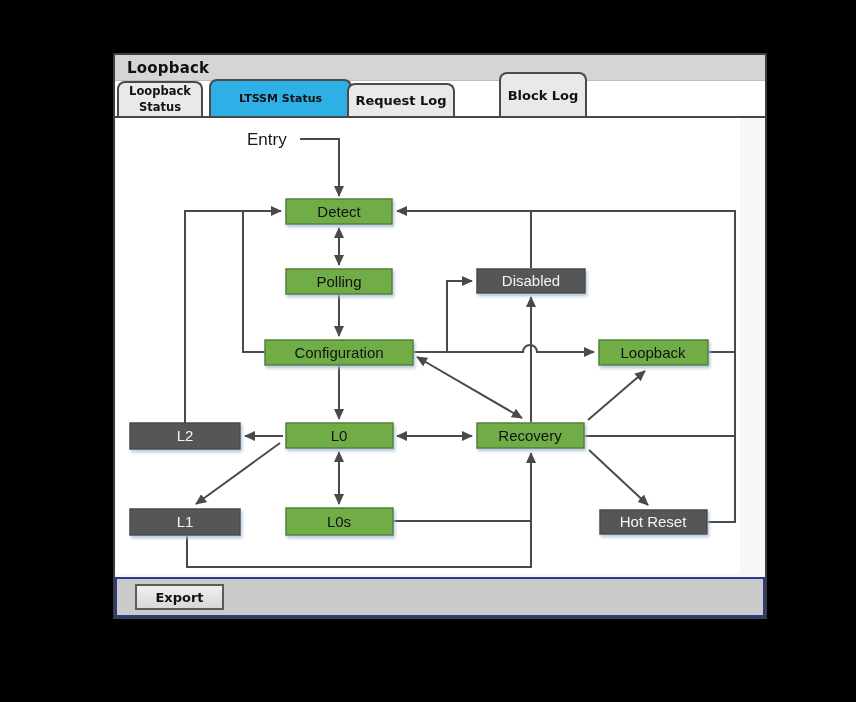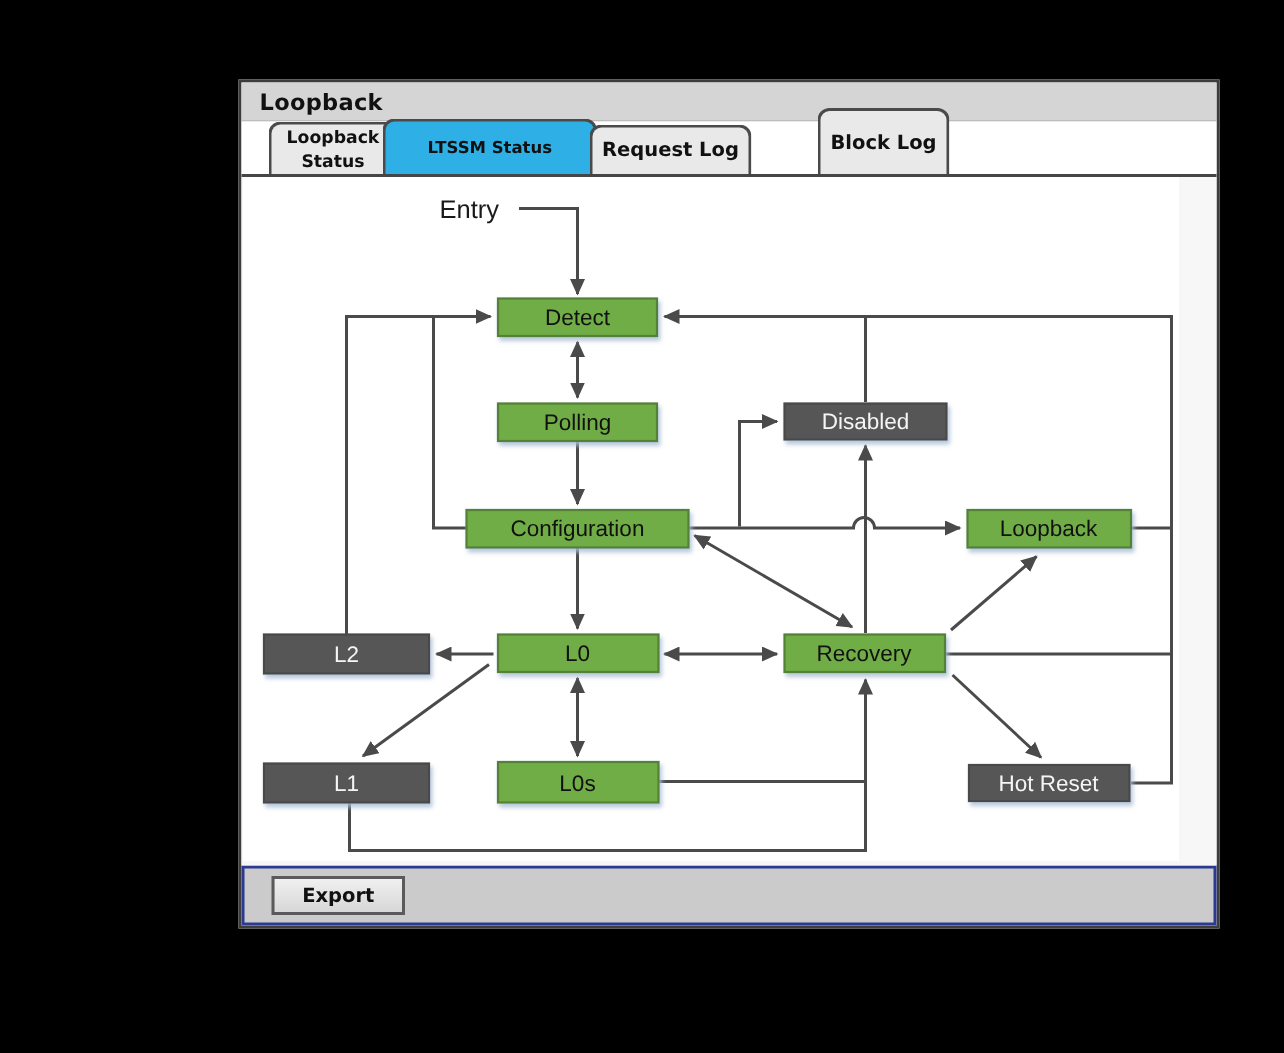--- a/index.html
+++ b/index.html
@@ -1,37 +1,37 @@
 <!DOCTYPE html>
 <html><head>
 <meta charset="utf-8">
 <style>
   * { margin:0; padding:0; box-sizing:border-box; }
   html,body { width:856px; height:702px; background:#000; overflow:hidden;
               font-family:"DejaVu Sans","Liberation Sans",sans-serif; }
   .window{
     position:absolute; left:113px; top:53px; width:654px; height:566px;
-    background:#fff; border:2px solid #3d3d3d; display:flex; flex-direction:column;margin-left:46px;
+    background:#fff; border:2px solid #3d3d3d; display:flex; flex-direction:column;
   }
   .title-bar{
     height:26px; background:#d5d5d5; border-bottom:1px solid #bdbdbd;
     display:flex; align-items:center; padding-left:12px;
     font-size:15px; font-weight:bold; color:#111; letter-spacing:.2px;
   }
   .tab-strip{
     position:relative; height:37px; background:#fff;
     border-bottom:2px solid #464646; flex:0 0 auto;
   }
   .tab{
     position:absolute; bottom:0; border:2px solid #4a4a4a; border-bottom:none;
     border-radius:8px 8px 0 0; background:#e9e9e9; color:#111;
     display:flex; align-items:center; justify-content:center; text-align:center;
     font-weight:bold; cursor:default;
   }
-  .tab-1{ left:18px;  width:86px;  height:35px; font-size:11.5px; line-height:1.35; padding:0 4px;align-items:center;}
+  .tab-1{ left:2px;  width:86px;  height:35px; font-size:11.5px; line-height:1.35; padding:0 4px;align-items:center;}
   .tab-2{ left:94px; width:143px; height:37px; font-size:11px; background:#2eafe5;}
   .tab-3{ left:232px;width:108px; height:33px; font-size:13px;}
   .tab-4{ left:384px;width:88px;  height:44px; font-size:13px;}
   .content{ position:relative; flex:1 1 auto; background:#f7f7f7; overflow:hidden; }
   .diagram-svg{ position:absolute; left:0; top:0; width:650px; height:458px; }
   .bottom-bar{
     flex:0 0 auto; height:40px; background:#cbcbcb; border:2px solid #2b3990;
     display:flex; align-items:center; padding-left:18px;
   }
   .export-btn{

